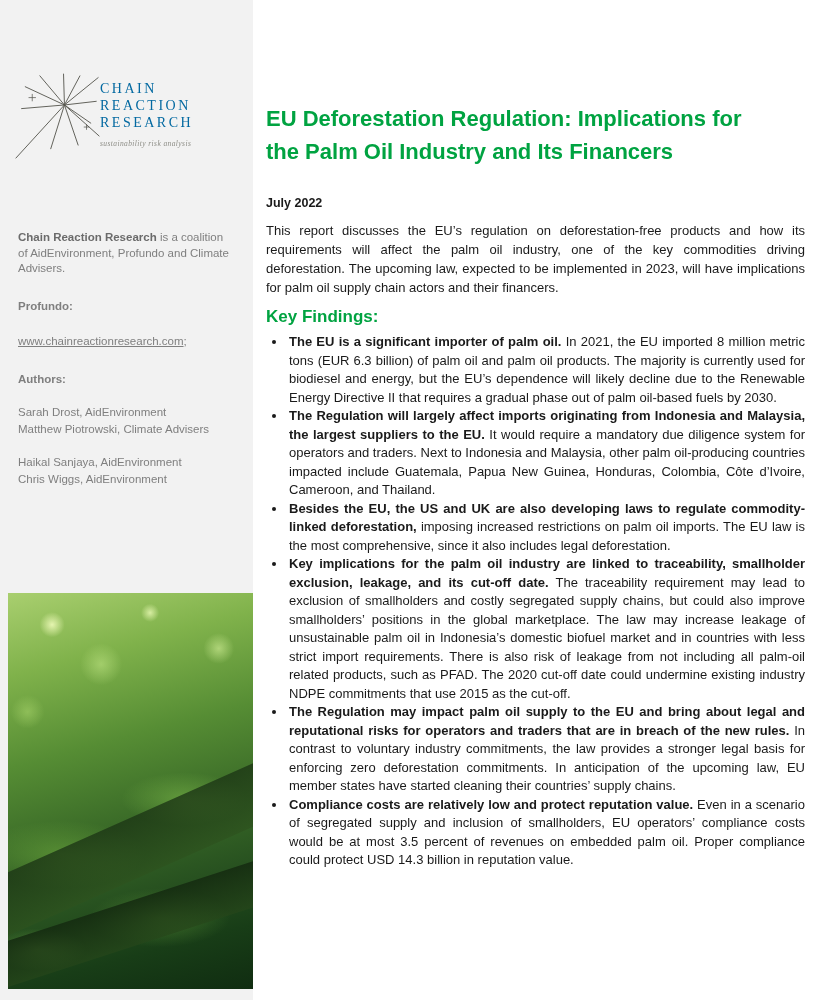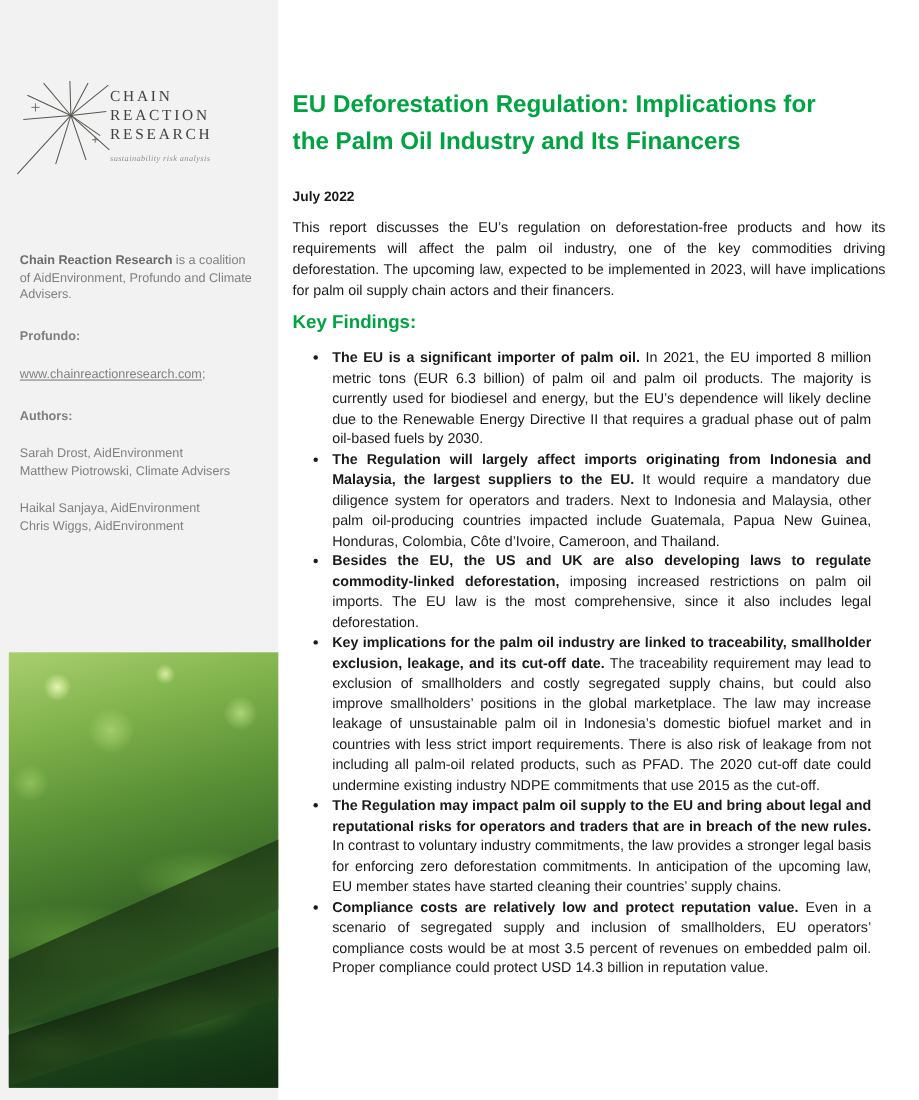--- a/index.html
+++ b/index.html
@@ -26,21 +26,21 @@
     padding: 66px 18px 0 18px;
     font-size: 11.5px; line-height: 15.5px;
     color: var(--color-sidebar_text, #7f7f7f);
   }
   .logo { display: flex; align-items: flex-start; margin-left: -6px; height: 108px; }
   .starburst { width: 92px; height: 100px; flex: 0 0 auto; }
   .logo-text { margin-top: 14px; margin-left: -4px; }
   .logo-line {
     font-family: "Liberation Serif", serif;
     font-size: 14px; line-height: 17px; letter-spacing: 2.5px;
-    color: #404040;
+    color: #0369a1;
   }
   .logo-tagline {
     font-family: "Liberation Serif", serif;
     font-style: italic; font-size: 7.5px; letter-spacing: 0.4px;
     color: #8d8d86; margin-top: 5px;
   }
   .coalition { margin: 56px 0 0 0; }
   .coalition strong { color: #6b6b6b; }
   .side-label { margin: 22px 0 0 0; font-weight: bold; }
   .side-links { margin: 20px 0 0 0; }
@@ -76,40 +76,40 @@
   .forest::after {
     width: 150%; height: 44px; left: -25%; top: 78%;
     background: linear-gradient(180deg, rgba(20,42,16,.85), rgba(38,70,26,.7));
     transform: rotate(-18deg);
   }
 
   
   .main {
     position: absolute; left: 253px; right: 0; top: 0; bottom: 0;
     box-sizing: border-box;
-    padding: 78px 30px 0 13px;
+    padding: 102px 30px 0 13px;
   }
   h1.report-title {
     margin: 0 0 28px 0;
     max-width: 505px;
     font-size: 22px; line-height: 33px; font-weight: bold;
     color: var(--color-accent, #00a341);
   }
   .report-date { margin: 0 0 11px 0; font-size: 12.5px; font-weight: bold; }
   .intro {
     margin: 0 0 10px 0;
     font-size: 13px; line-height: 19px;
     text-align: justify;
   }
   h2.key-findings {
     margin: 10px 0 6px 0;
     font-size: 17px; font-weight: bold;
     color: var(--color-accent, #00a341);
   }
-  ul.findings { margin: 13px; padding-left: 21px; }
+  ul.findings { margin: 0; padding-left: 21px; }
   ul.findings li {
     font-size: 13px; line-height: 18.5px;
     text-align: justify;
     padding-left: 2px;
   }
 </style>
 </head>
 <body>
 
 <div class="page">

